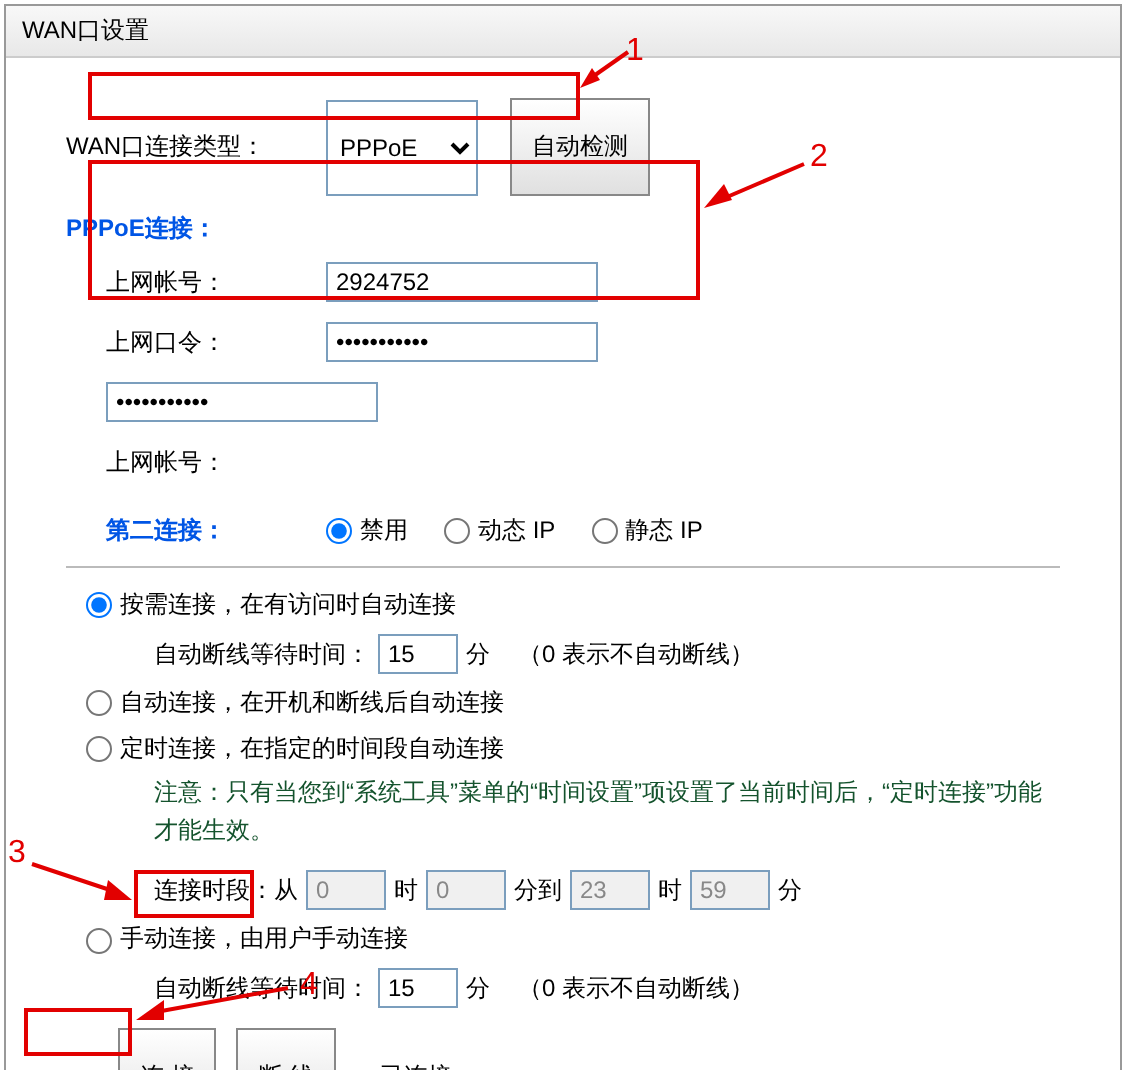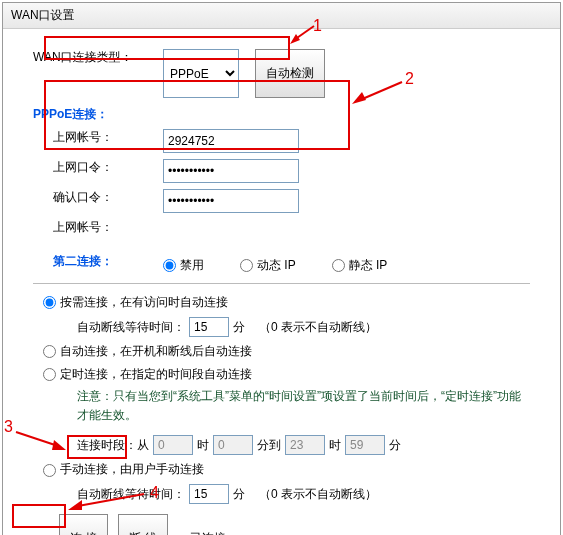--- a/index.html
+++ b/index.html
@@ -1,38 +1,38 @@
 <!DOCTYPE html>
 <html><head>
 <meta charset="utf-8">
 <style>
 * { box-sizing: border-box; margin: 0; padding: 0; }
 body { font-family: "Microsoft YaHei", Arial, sans-serif; font-size: 12px; background: #fff; width: 563px; position: relative; }
 .panel { border: 1px solid #999; margin: 2px; }
 .panel-title { background: linear-gradient(#f8f8f8, #e8e8e8); padding: 4px 8px; font-weight: normal; border-bottom: 1px solid #ccc; }
 .content { padding: 20px 30px; }
-.row { display: flex; margin-bottom: 6px; min-height: 24px; }
+.row { display: flex; align-items: center; margin-bottom: 6px; min-height: 24px; }
 .label { width: 130px; color: #000; }
 .indent { margin-left: 20px; }
 select { font-size: 12px; padding: 15px 2px; border: 1px solid #7b9ebd; background: #fff; }
 .wan-select { width: 76px; }
 .dial-select { width: 136px; }
 button { font-size: 12px; padding: 15px 10px; border: 1px solid #888; background: linear-gradient(#fff, #e0e0e0); cursor: pointer; margin-right: 6px; }
 input[type="text"], input[type="password"] { border: 1px solid #7b9ebd; padding: 2px 4px; font-size: 12px; }
 input[type="text"].acct, input[type="password"].acct { width: 136px; }
 input[type="text"].time { width: 40px; text-align: left; }
 input[type="text"].time-ro { width: 40px; background: #f0f0f0; color: #888; }
 input[type="radio"] { margin-right: 4px; vertical-align: middle; }
 .section-header { color: #0055e5; font-weight: bold; margin: 8px 0 6px 0; }
 hr { border: none; border-top: 1px solid #bbb; margin: 4px 0 10px 0; }
 .red-box { border: 2px solid #e20000; position: absolute; pointer-events: none; }
 .marker { position: absolute; color: #e20000; font-size: 16px; font-weight: normal; }
 .arrow { position: absolute; pointer-events: none; }
 .note { color: #14532d; margin: 4px 0 10px 34px; line-height: 1.6; }
-.radio-row { display: flex; align-items: center; gap: 36px; }
+.radio-row { display: flex; align-items: center; gap: 18px; }
 .radio-item { display: flex; align-items: center; }
 .subrow { display: flex; align-items: center; margin: 6px 0 6px 34px; flex-wrap: wrap; gap: 4px; }
 .opt { margin: 6px 0 6px 10px; }
 </style>
 </head>
 <body>
 
 <div class="panel">
   <div class="panel-title">WAN口设置</div>
   <div class="content">
@@ -50,21 +50,20 @@
 
     <div class="row indent">
       <span class="label" style="width:110px">上网帐号：</span>
       <input type="text" class="acct" value="2924752" style="">
     </div>
     <div class="row indent">
       <span class="label" style="width:110px">上网口令：</span>
       <input type="password" class="acct" value="•••••••••••" style="">
     </div>
     <div class="row indent">
-      <span class="label" style="width:110px">确认口令：</span>
       <input type="password" class="acct" value="•••••••••••" style="">
     </div>
 
     <div class="row indent">
       <span class="label" style="width:110px">上网帐号：</span>
     </div>
 
     <div class="row indent" style="margin-top:10px">
       <span class="section-header" style="margin:0;width:110px">第二连接：</span>
       <div class="radio-row">

